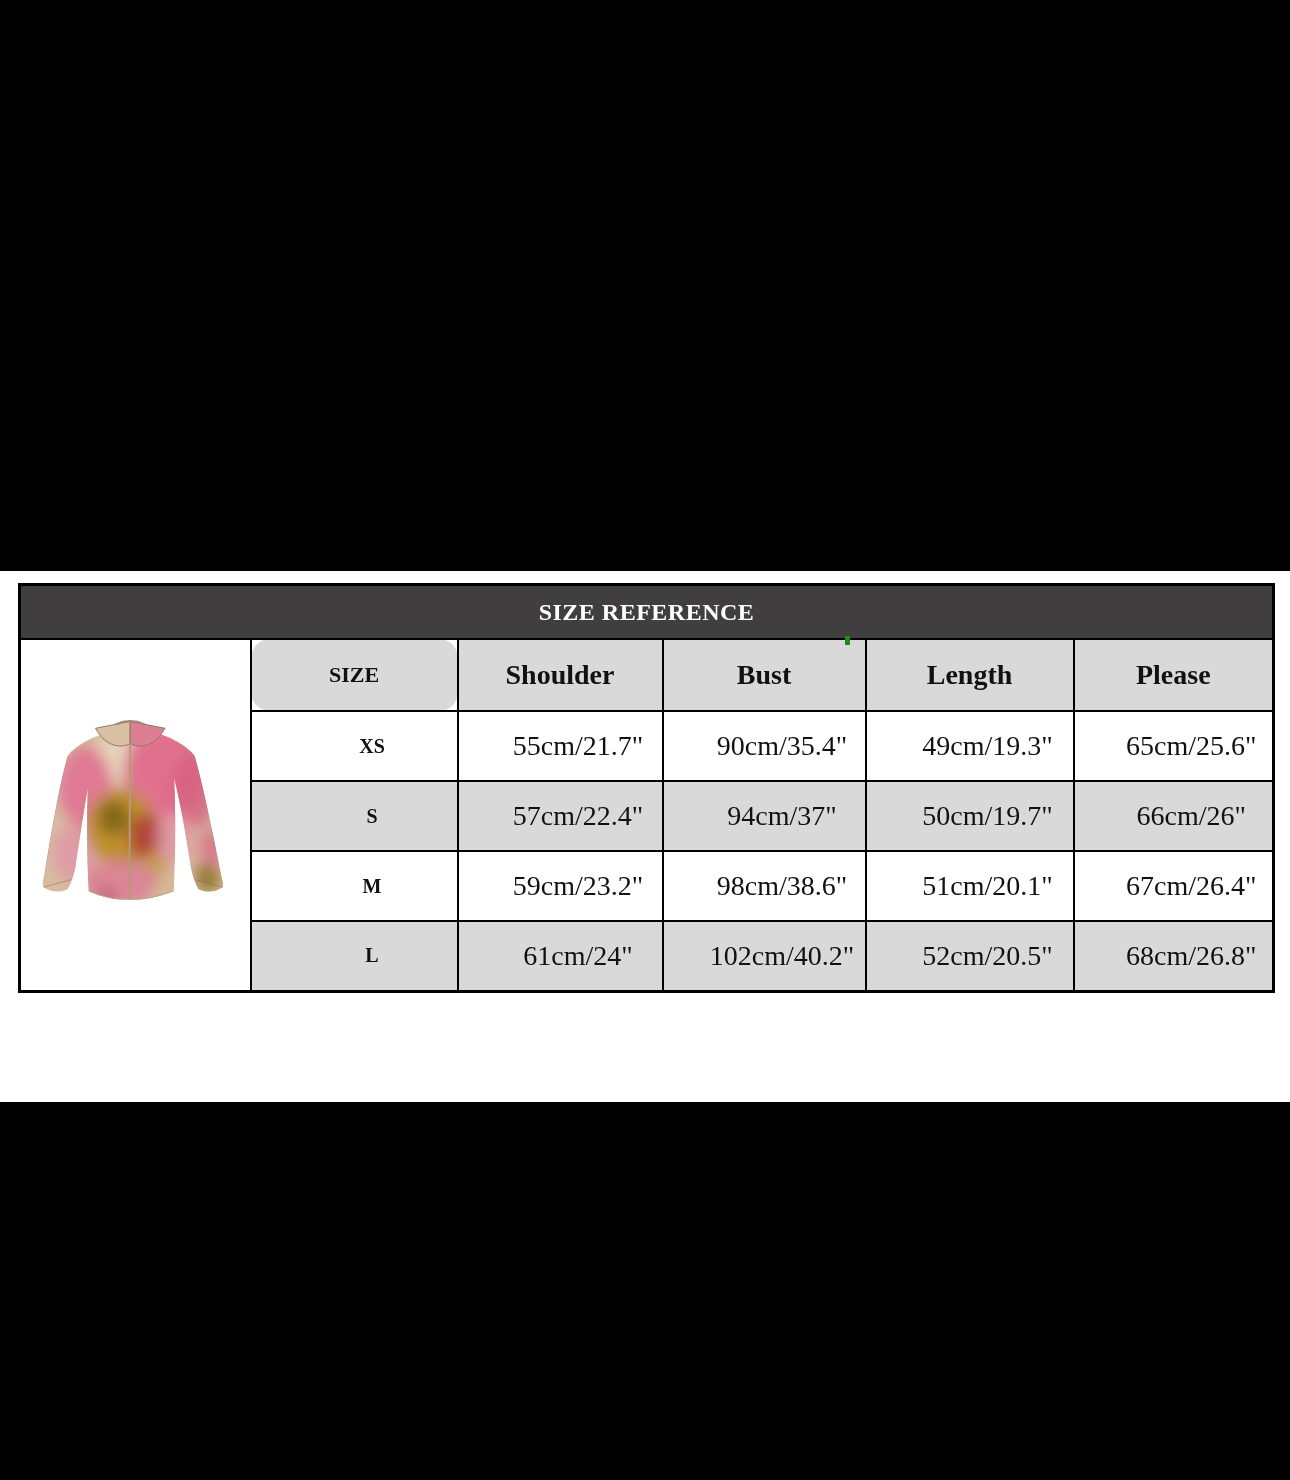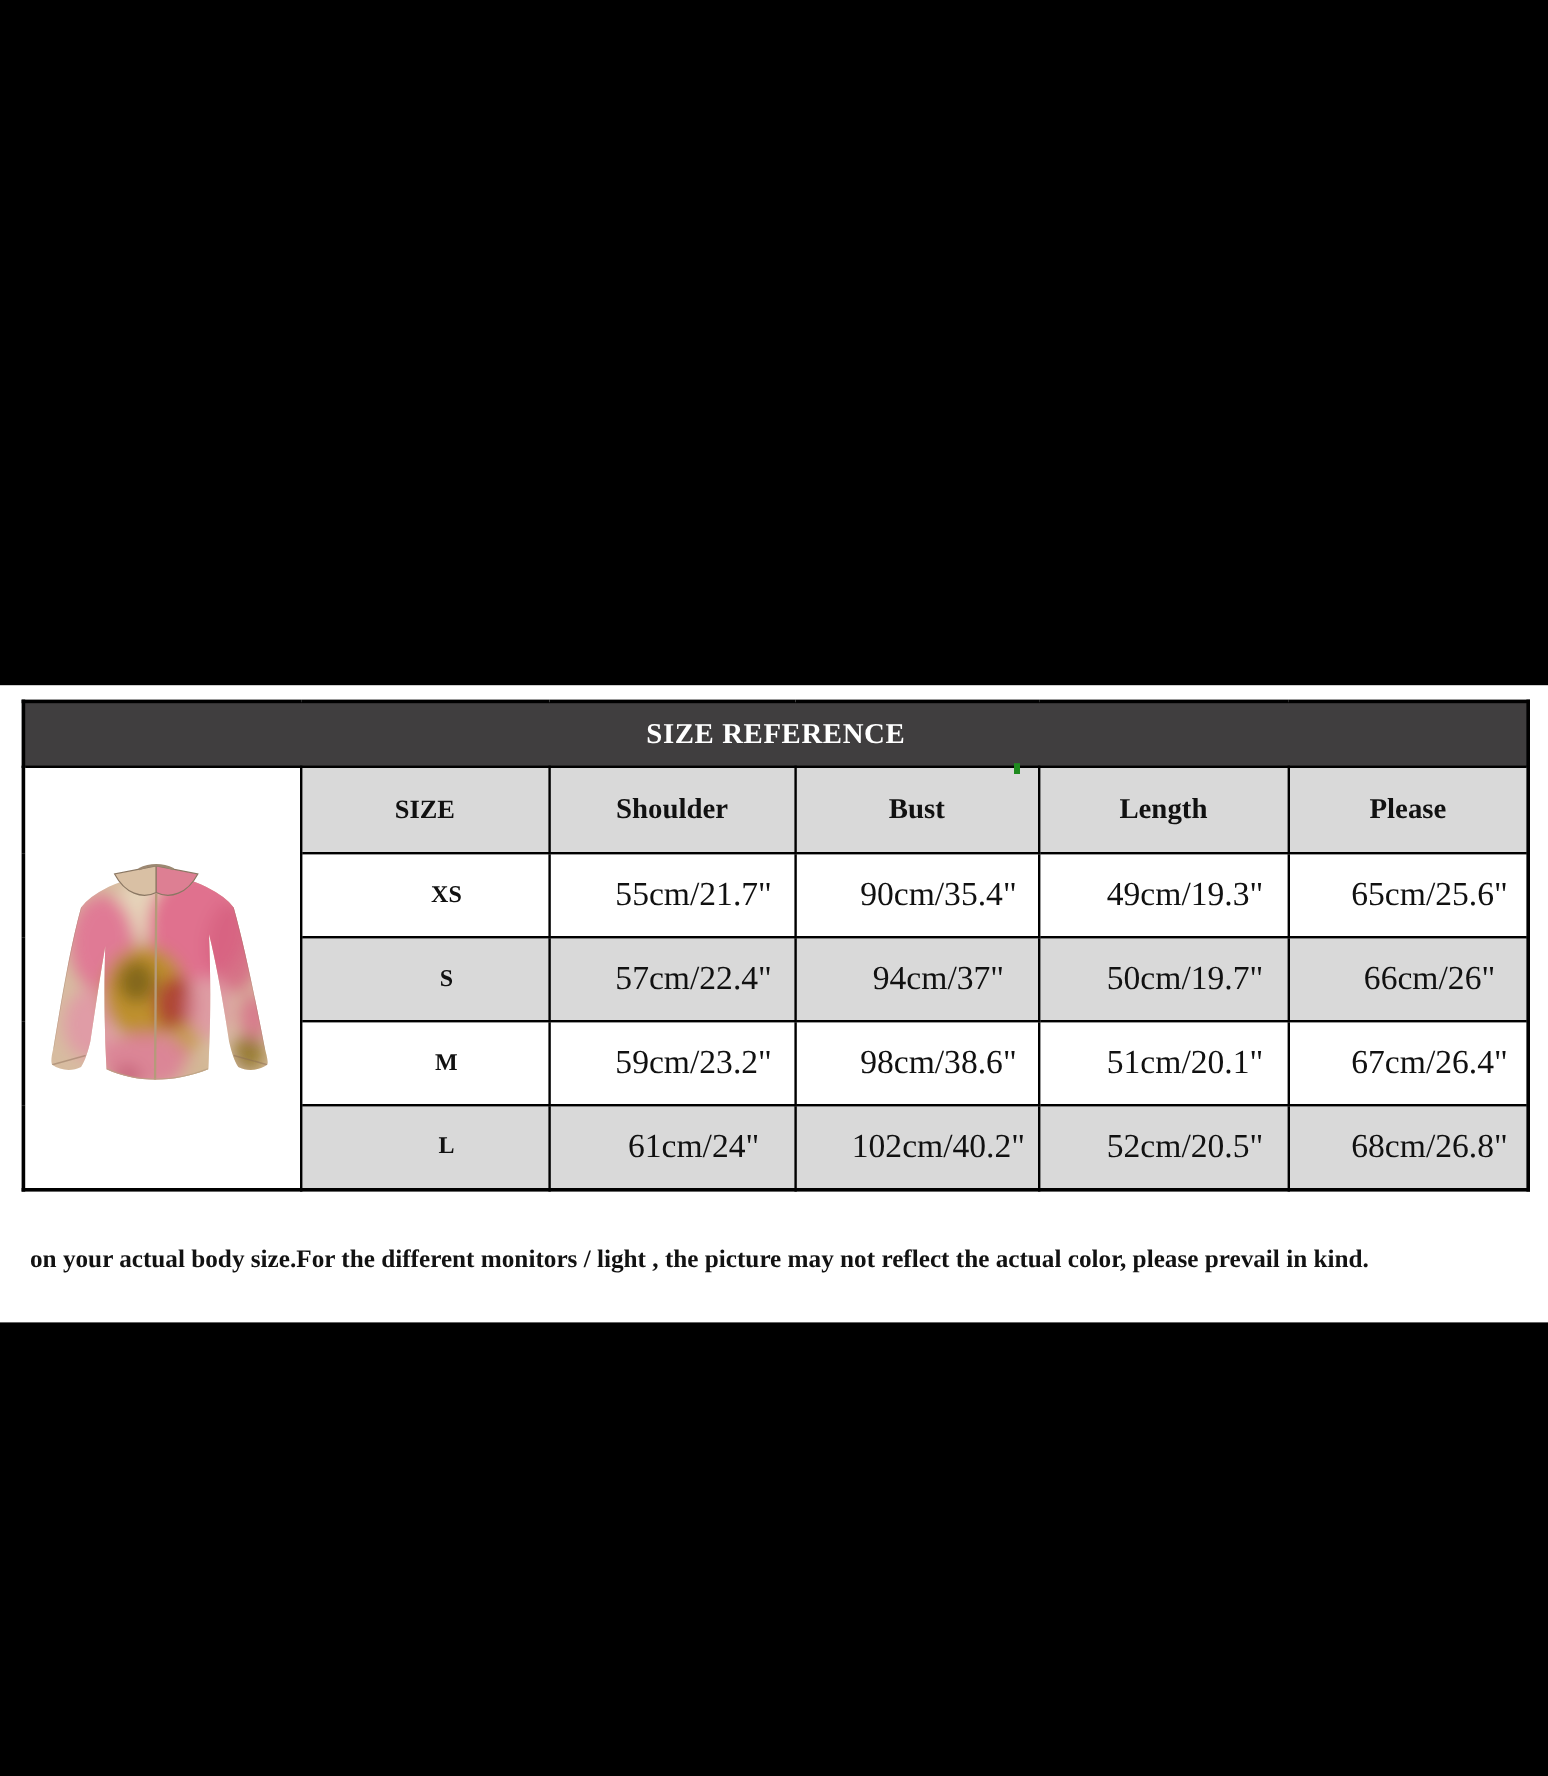--- a/index.html
+++ b/index.html
@@ -17,22 +17,22 @@
     position:absolute;left:18px;top:12px;width:1254px;
     border-collapse:collapse;table-layout:fixed;
     border:3px solid #000;
   }
   .size-table td,.size-table th{border:2px solid #000;text-align:center;vertical-align:middle;padding:0;}
   .title-row td{
     height:52px;background:#403e3f;color:#fff;
     font-size:24px;font-weight:bold;letter-spacing:0.5px;
   }
   .head-row th{height:70px;background:#d9d9d9;color:#111;font-weight:bold;}
-  .head-row th.col-size{font-size:22px;}
-  .head-row th{font-size:24px;}
+  .head-row th.col-size{font-size:22px;border-radius:19px;}
+  .head-row th{font-size:28px;}
   .row{height:70px;}
   .row.alt td{background:#d9d9d9;}
   .row td{background:#fff;padding-left:36px;}
   .size-label{font-size:20px;font-weight:bold;color:#111;}
   .meas{font-size:28px;color:#111;font-weight:normal;}
   td.img-cell{background:#fff;vertical-align:middle;}
   .img-wrap{display:flex;align-items:center;justify-content:center;height:100%;}
 
   .green-tick{position:absolute;left:845px;top:65px;width:5px;height:9px;background:#1e8a1e;}
 
@@ -147,18 +147,17 @@
       <td class="meas">102cm/40.2"</td>
       <td class="meas">52cm/20.5"</td>
       <td class="meas">68cm/26.8"</td>
     </tr>
   </tbody>
     </table>
 
   <div class="green-tick"></div>
 
   <div class="tips">
-    <div>on your actual body size.For the different monitors / light , the picture may not reflect the actual color, please prevail in kind.</div>
   </div>
 
 </div>
 
 <div class="letterbox bottom"></div>
 
 </body></html>

